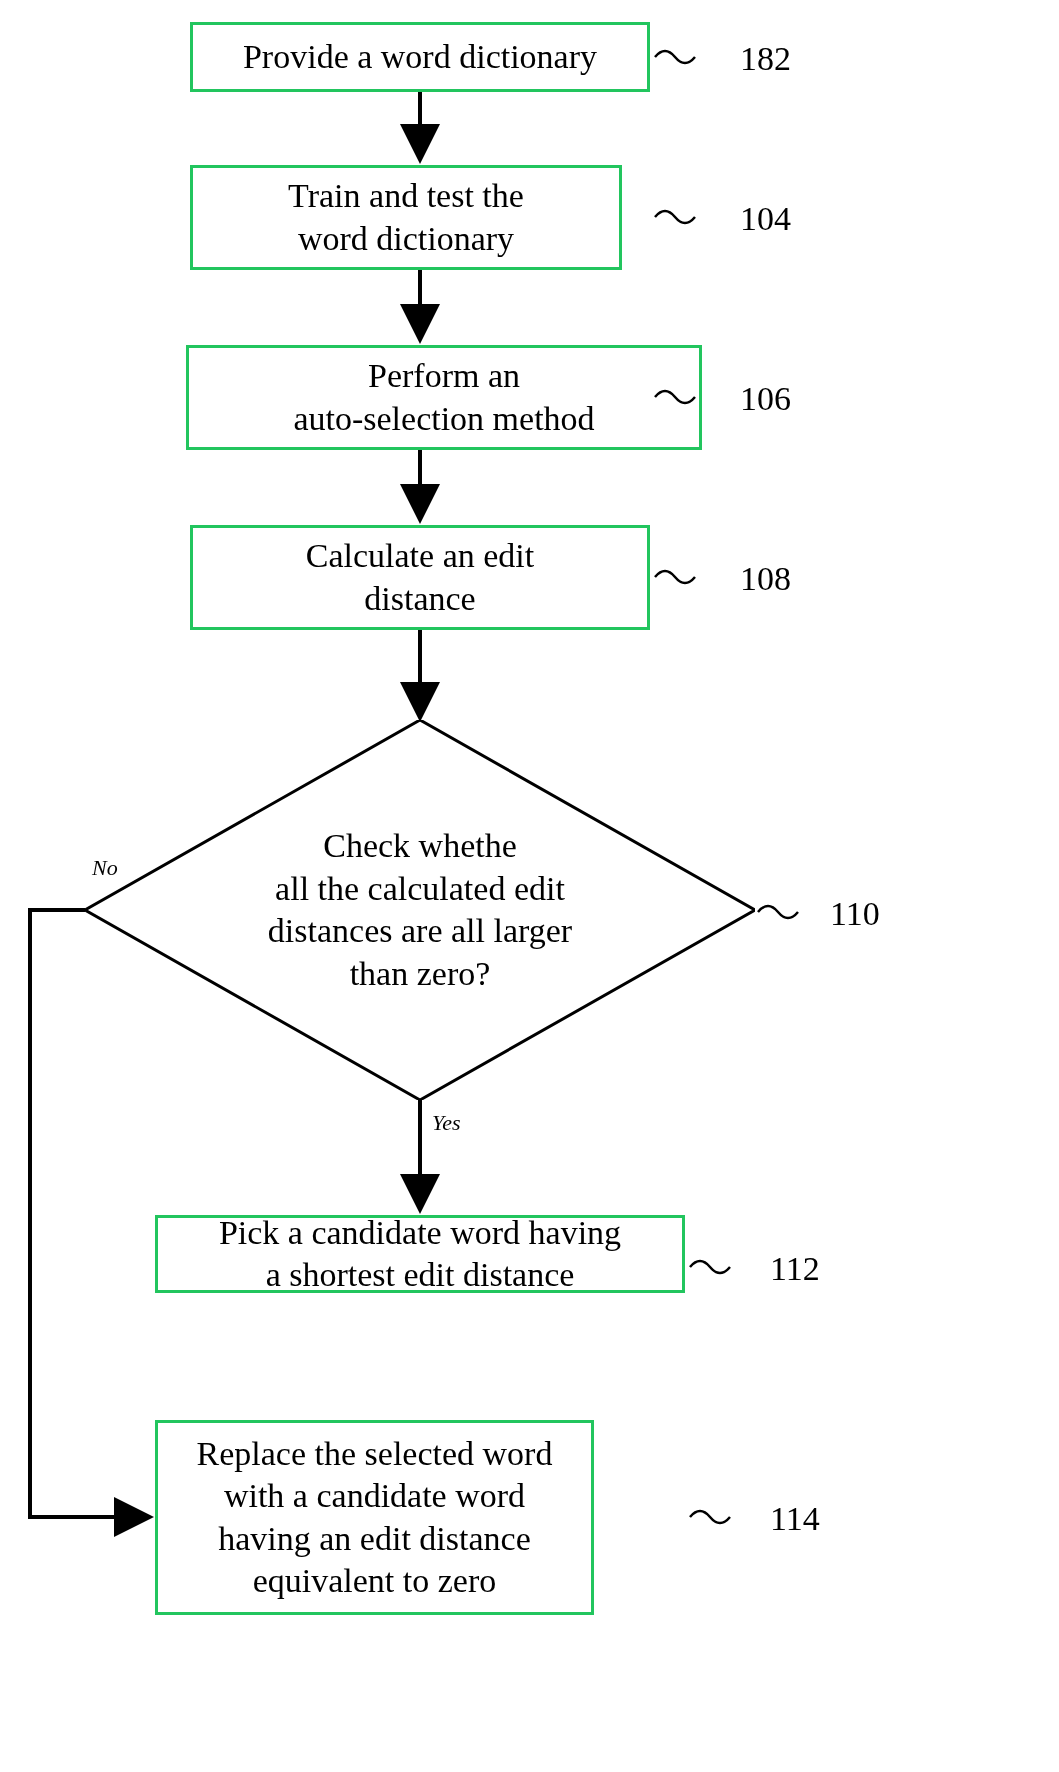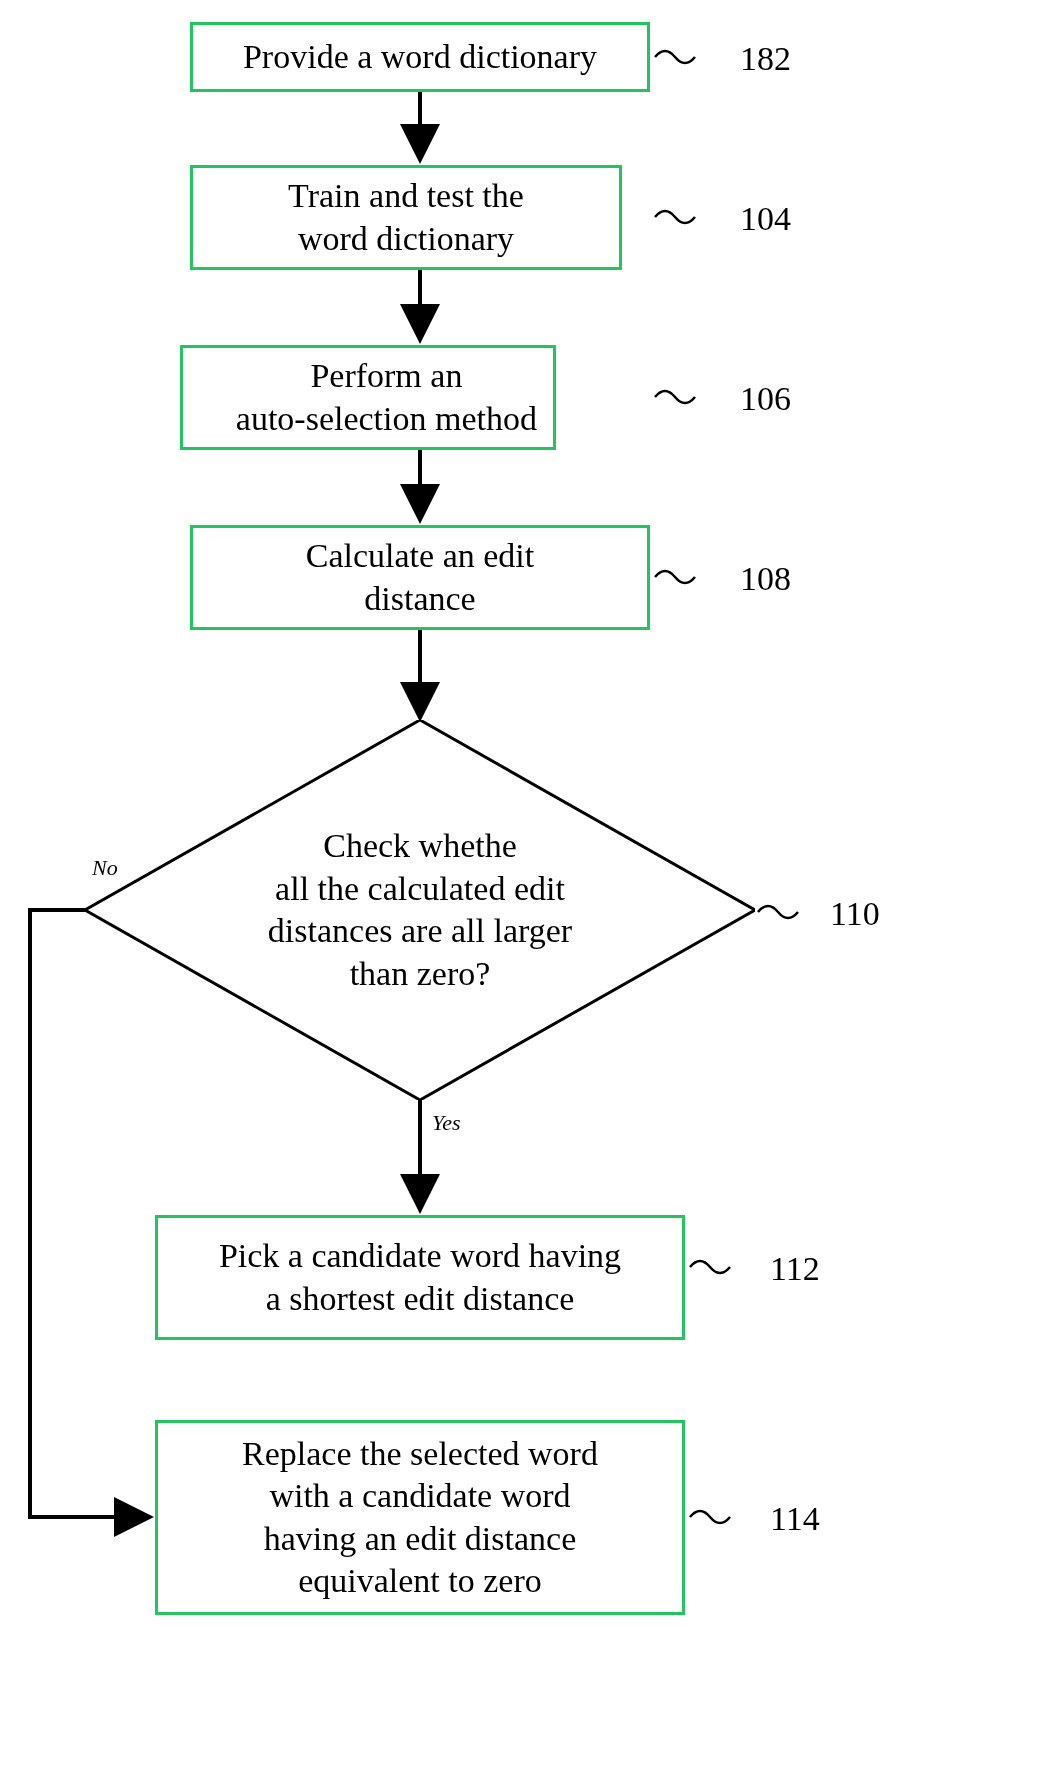--- a/index.html
+++ b/index.html
@@ -67,21 +67,21 @@
 
   <div class="box" style="left:190px; top:22px; width:460px; height:70px;">
     <span style="white-space:pre-line;">Provide a word dictionary</span>
   </div>
 
   <div class="box" style="left:190px; top:165px; width:432px; height:105px;">
     <span style="white-space:pre-line;">Train and test the
 word dictionary</span>
   </div>
 
-  <div class="box" style="left:180px; top:345px; width:376px; height:105px;justify-content:flex-end;">
+  <div class="box" style="left:186px; top:345px; width:516px; height:105px;">
     <span style="white-space:pre-line;">Perform an
 auto-selection method</span>
   </div>
 
   <div class="box" style="left:190px; top:525px; width:460px; height:105px;">
     <span style="white-space:pre-line;">Calculate an edit
 distance</span>
   </div>
 
   <div class="diamond-wrap" style="left:85px; top:720px; width:670px; height:380px;">
@@ -89,26 +89,26 @@
       <polygon points="335,0 670,190 335,380 0,190" fill="#fff" stroke="#000" stroke-width="3"></polygon>
     </svg>
     <div class="diamond-text" style="left:120px; top:95px; width:430px; height:190px;">
       <span style="white-space:pre-line;">Check whethe
 all the calculated edit
 distances are all larger
 than zero?</span>
     </div>
   </div>
 
-  <div class="box" style="left:155px; top:1215px; width:530px; height:125px;">
+  <div class="box" style="left:155px; top:1215px; width:530px; height:78px;">
     <span style="white-space:pre-line;">Pick a candidate word having
 a shortest edit distance</span>
   </div>
 
-  <div class="box" style="left:155px; top:1420px; width:530px; height:195px;">
+  <div class="box" style="left:155px; top:1420px; width:439px; height:195px;">
     <span style="white-space:pre-line;">Replace the selected word
 with a candidate word
 having an edit distance
 equivalent to zero</span>
   </div>
 
   <span class="ref-label" style="left:740px; top:40px;">182</span>
   <span class="ref-label" style="left:740px; top:200px;">104</span>
   <span class="ref-label" style="left:740px; top:380px;">106</span>
   <span class="ref-label" style="left:740px; top:560px;">108</span>

